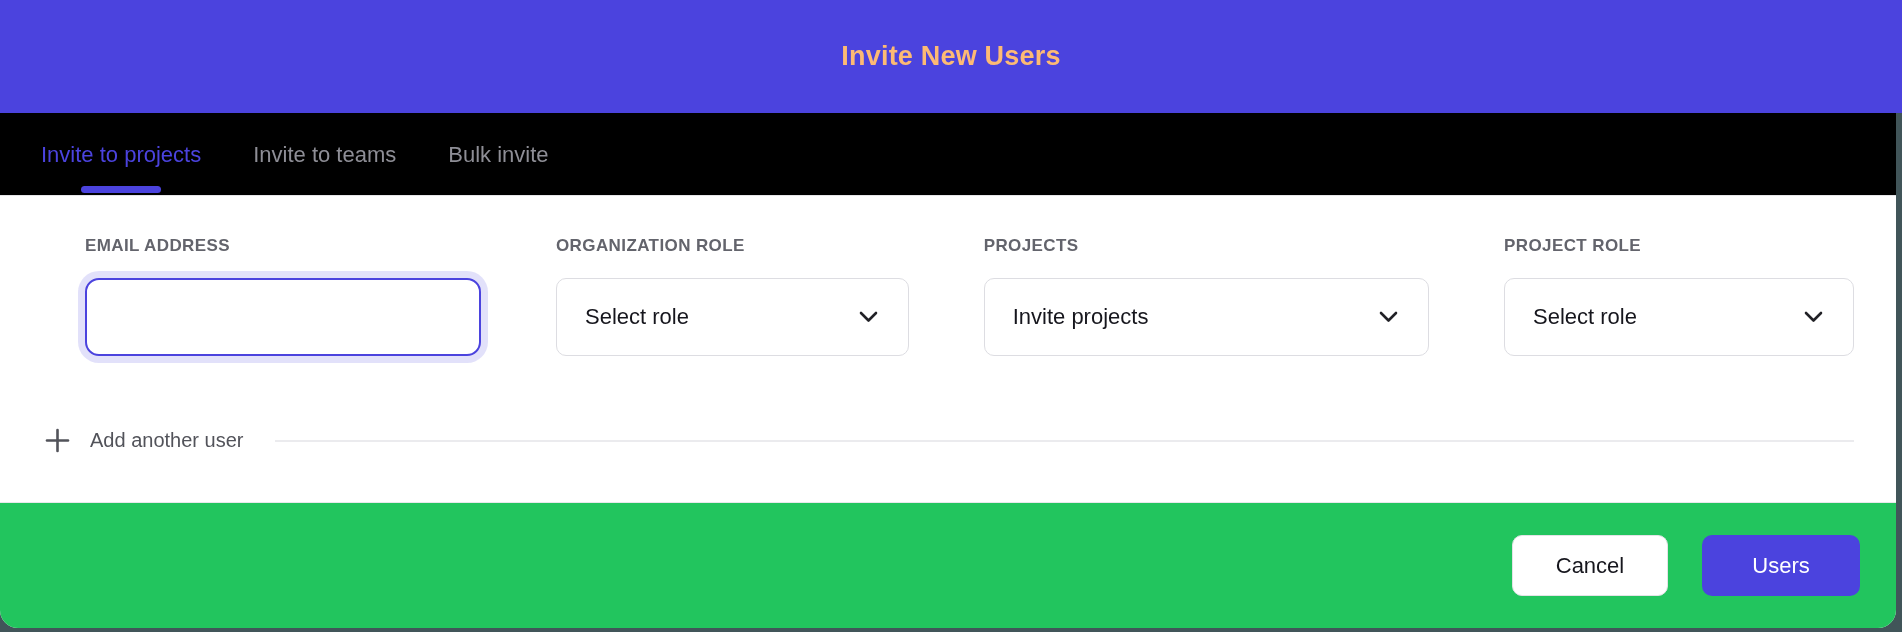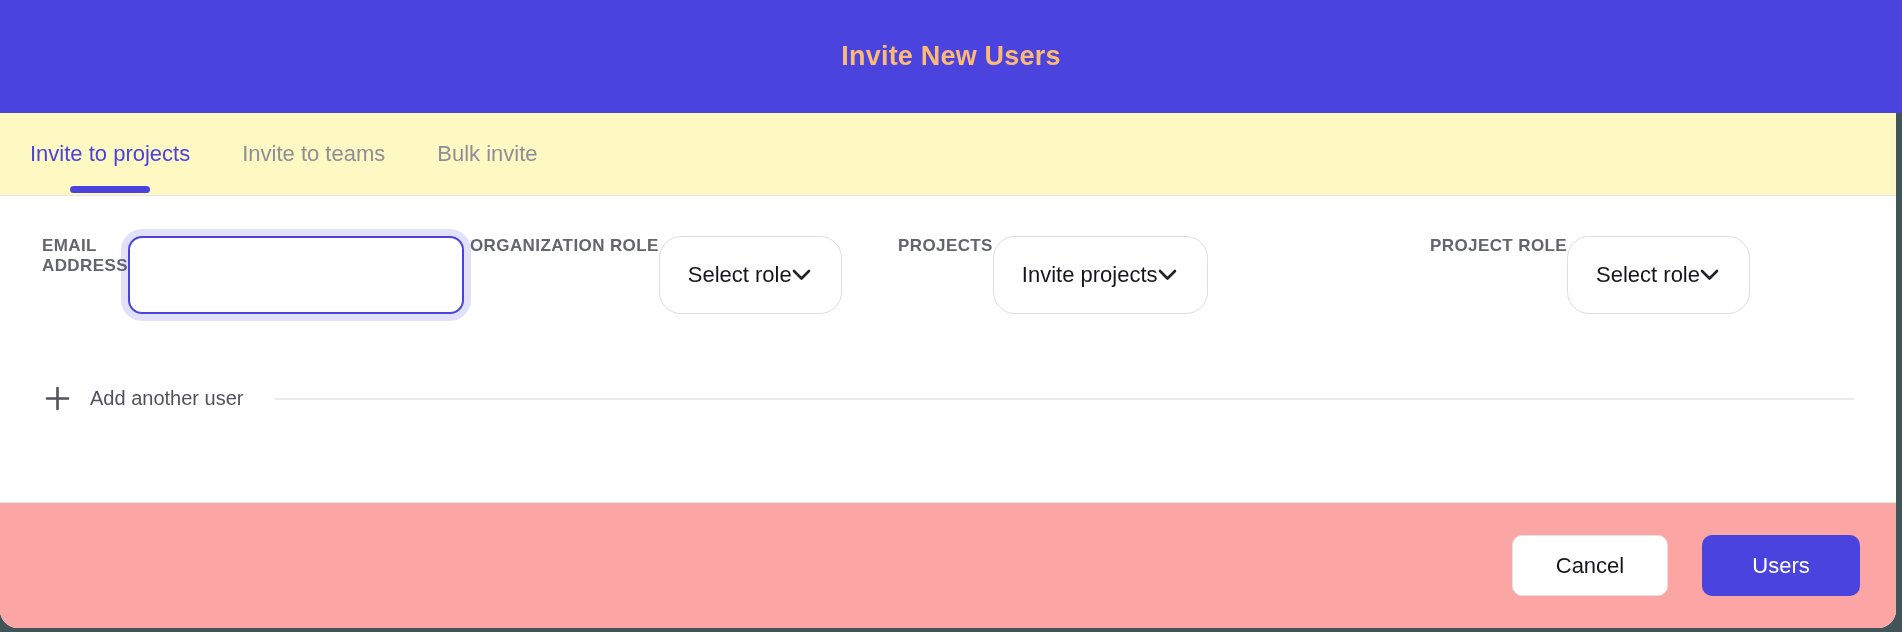--- a/index.html
+++ b/index.html
@@ -39,25 +39,24 @@
     width: 1896px; height: 515px;
     background: #ffffff;
     border-radius: 0 0 18px 18px;
     display: flex;
     flex-direction: column;
     overflow: hidden;
   }
   
   .tabbar {
     height: 83px;
-    background: #fef9c3;
+    background: #000000;
     border-bottom: 1px solid #e5e5e8;
     display: flex;
-    align-items: center;
-    padding-left: 30px;
+    padding-left: 41px;
     gap: 52px;
     flex: 0 0 auto;
   }
   .tab {
     position: relative;
     height: 83px;
     display: flex;
     align-items: center;
     font-size: 22px;
     font-weight: 500;
@@ -78,21 +77,21 @@
   
   .form-area {
     flex: 1 1 auto;
     background: #ffffff;
     padding: 40px 42px 0 42px;
   }
   .fields-row {
     display: flex;
     gap: 32px;
   }
-  .field-col { display: flex; flex-direction: row; }
+  .field-col { display: flex; flex-direction: column; margin-left: 43px; }
   .field-col.c1 { width: 396px; }
   .field-col.c2 { width: 396px; }
   .field-col.c3 { width: 500px; }
   .field-col.c4 { width: 393px; }
   .field-label {
     font-size: 17px;
     font-weight: 700;
     color: #63646c;
     letter-spacing: 0.4px;
     margin-bottom: 22px;
@@ -107,21 +106,21 @@
     outline: none;
     font-size: 22px;
     color: #16161d;
     padding: 0 22px;
     font-family: "Liberation Sans", sans-serif;
     background: #ffffff;
   }
   .select-box {
     height: 78px;
     border: 1px solid #dddde2;
-    border-radius: 22px;
+    border-radius: 10px;
     background: #ffffff;
     display: flex;
     align-items: center;
     justify-content: space-between;
     padding: 0 30px 0 28px;
     cursor: pointer;
   }
   .select-value {
     font-size: 22px;
     color: #16161d;
@@ -150,21 +149,21 @@
     flex: 1 1 auto;
     height: 2px;
     background: #ebebee;
     margin-left: 32px;
   }
   
   .modal-footer {
     flex: 0 0 auto;
     height: 126px;
     border-top: 1px solid #e8e8eb;
-    background: #fca5a5;
+    background: #22c55e;
     display: flex;
     align-items: center;
     justify-content: flex-end;
     padding-right: 36px;
     gap: 34px;
   }
   .btn {
     height: 61px;
     border-radius: 10px;
     font-size: 22px;

